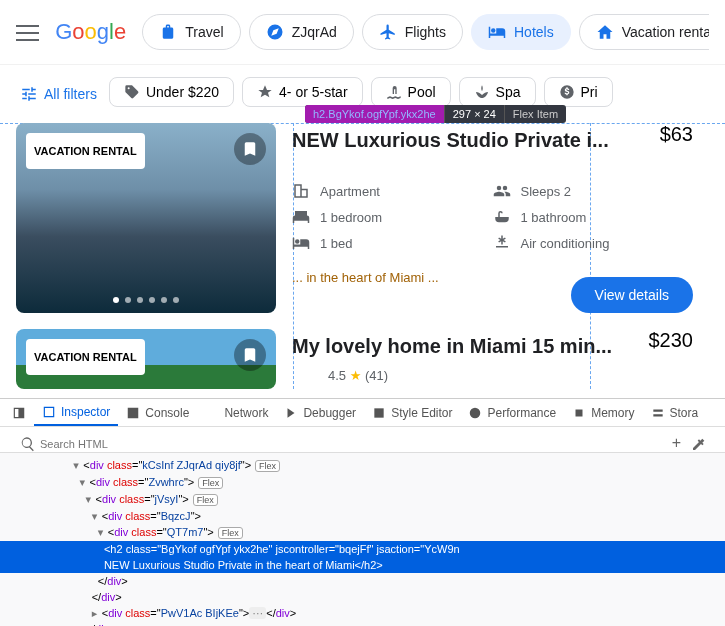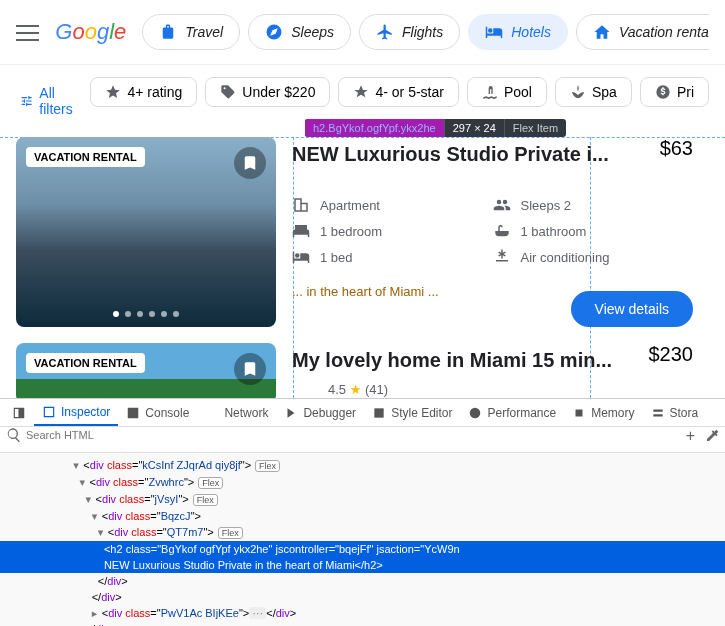--- a/index.html
+++ b/index.html
@@ -1,19 +1,19 @@
 <!DOCTYPE html>
 <html><head>
 <meta charset="utf-8">
 <style>
 * { margin: 0; padding: 0; box-sizing: border-box; font-family: Arial, sans-serif; }
 body { width: 725px; height: 626px; overflow: hidden; background: #fff; }
 
 
-.header { height: 64px; display: flex; align-items: center; padding: 0 16px; gap: 16px; font-style: italic; }
+.header { height: 64px; display: flex; align-items: center; padding: 0 16px; gap: 16px; }
 .menu-icon { width: 24px; height: 24px; cursor: pointer; }
 .menu-icon div { height: 2px; background: #5f6368; margin: 5px 0; }
 .logo { font-size: 22px; font-weight: 500; }
 .logo span:nth-child(1){color:#4285F4}.logo span:nth-child(2){color:#EA4335}.logo span:nth-child(3){color:#FBBC05}.logo span:nth-child(4){color:#4285F4}.logo span:nth-child(5){color:#34A853}.logo span:nth-child(6){color:#EA4335}
 .nav-chips { display: flex; gap: 8px; overflow: hidden; }
 .nav-chip { display: flex; align-items: center; gap: 8px; padding: 8px 16px; border: 1px solid #dadce0; border-radius: 20px; font-size: 14px; color: #202124; white-space: nowrap; cursor: pointer; }
 .nav-chip.active { background: #e8f0fe; border-color: #e8f0fe; color: #1a73e8; }
 .nav-chip .icn { width: 18px; height: 18px; fill: #1a73e8; }
 .nav-chip.active .icn { fill: #1a73e8; }
 
@@ -23,21 +23,21 @@
 .all-filters svg { width: 18px; height: 18px; fill: #1a73e8; }
 .filter-chip { display: flex; align-items: center; gap: 6px; padding: 6px 14px; border: 1px solid #dadce0; border-radius: 8px; font-size: 14px; white-space: nowrap; cursor: pointer; }
 .filter-chip svg { width: 16px; height: 16px; fill: #5f6368; }
 
 
 .results { position: relative; padding: 0 16px; }
 .card { display: flex; border-radius: 8px; overflow: visible; margin-bottom: 16px; position: relative; }
 .card-image { width: 260px; height: 190px; border-radius: 8px; position: relative; flex-shrink: 0; }
 .img1 { background: linear-gradient(180deg,#8ab0c9 0%,#6e8fa8 35%,#3a4d5f 60%,#0d2b3b 100%); }
 .img2 { background: linear-gradient(180deg,#5facdc 60%,#2b7a3a 60%); }
-.badge { position: absolute; top: 10px; left: 10px; background: #fff; padding: 4px 8px; font-size: 11px; font-weight: 700; border-radius: 4px; }
+.badge { position: absolute; top: 10px; left: 10px; background: #fff; padding: 12px 8px; font-size: 11px; font-weight: 700; border-radius: 4px; }
 .bookmark { position: absolute; top: 10px; right: 10px; width: 32px; height: 32px; background: rgba(0,0,0,0.35); border-radius: 50%; display: flex; align-items: center; justify-content: center; }
 .bookmark svg { width: 18px; height: 18px; fill: #fff; }
 .dots { position: absolute; bottom: 10px; left: 50%; transform: translateX(-50%); display: flex; gap: 6px; }
 .dots span { width: 6px; height: 6px; background: rgba(255,255,255,0.6); border-radius: 50%; }
 .dots span.active { background: #fff; }
 
 .card-body { flex: 1; padding: 0 16px; position: relative; }
 .card-title-row { display: flex; justify-content: space-between; align-items: flex-start; gap: 12px; }
 .card-title { font-size: 20px; color: #202124; white-space: nowrap; overflow: hidden; text-overflow: ellipsis; flex: 1; padding: 6px 0;}
 .price { font-size: 20px; font-weight: 500; }
@@ -61,21 +61,21 @@
 .tooltip .sel{background:#a21caf;color:#93b8ff;}
 .tooltip .dim{border-left:1px solid #555;}
 .tooltip .meta{border-left:1px solid #555;color:#ccc;}
 
 
 .devtools { position: absolute; bottom:0; left:0; right:0; height: 228px; background: #f9f9fa; border-top: 1px solid #ccc; font-size: 12px; }
 .dev-tabs { display: flex; align-items: center; height: 28px; border-bottom: 1px solid #ddd; background: #fff; padding: 0 4px; overflow:hidden;}
 .dev-tab { display: flex; align-items:center; gap:5px; padding: 0 8px; color: #555; height:100%; cursor:pointer; white-space:nowrap;}
 .dev-tab.active { color: #0060df; border-bottom: 2px solid #0060df; }
 .dev-tab svg { width: 14px; height: 14px; fill: currentColor; }
-.dev-toolbar { display: flex; align-items: flex-start; height: 26px; border-bottom: 1px solid #ddd; background:#fff; padding: 0 6px; }
+.dev-toolbar { display: flex; align-items: flex-end; height: 26px; border-bottom: 1px solid #ddd; background:#fff; padding: 0 20px; }
 .dev-toolbar input { flex:1; border:none; outline:none; font-size:11px; padding: 2px 4px; }
 .dev-toolbar .t-icn { width:16px; height:16px; fill:#666; cursor:pointer; }
 .dev-toolbar .t-plus { font-size:16px; color:#666; margin:0 8px; cursor:pointer;}
 .dom { font-family: Menlo, monospace; font-size: 11px; padding: 4px 0; line-height: 16px; }
 .dom-line { white-space: pre; }
 .dom .arr { color:#777; display:inline-block; width:10px;}
 .dom .tag { color:#8000d7; }
 .dom .attr { color:#dd0000; }
 .dom .val { color:#0842a0; }
 .dom .flex-badge { font-family: Arial; font-size:9px; background:#fff; border:1px solid #aaa; border-radius:3px; padding:0 3px; margin-left:4px; color:#555;}
@@ -101,21 +101,21 @@
       <div class="nav-chip">
         <svg class="icn" viewBox="0 0 24 24">
             <path d="M17 6h-2V4c0-1.1-.9-2-2-2h-2c-1.1 0-2 .9-2 2v2H7c-1.1 0-2 .9-2 2v11c0 1.1.9 2 2 2h10c1.1 0 2-.9 2-2V8c0-1.1-.9-2-2-2zm-6-2h2v2h-2V4z"></path>
           </svg>
         <span>Travel</span>
       </div>
       <div class="nav-chip">
         <svg class="icn" viewBox="0 0 24 24">
             <path d="M12 2a10 10 0 100 20 10 10 0 000-20zm2.2 12.2L7 17l2.8-7.2L17 7l-2.8 7.2z"></path>
           </svg>
-        <span>Sleeps</span>
+        <span>ZJqrAd</span>
       </div>
       <div class="nav-chip">
         <svg class="icn" viewBox="0 0 24 24">
             <path d="M21 16v-2l-8-5V3.5a1.5 1.5 0 00-3 0V9l-8 5v2l8-2.5V19l-2 1.5V22l3.5-1 3.5 1v-1.5L13 19v-5.5l8 2.5z"></path>
           </svg>
         <span>Flights</span>
       </div>
       <div class="nav-chip active">
         <svg class="icn" viewBox="0 0 24 24">
             <path d="M7 13a3 3 0 100-6 3 3 0 000 6zm12-6h-8v7H3V5H1v15h2v-3h18v3h2v-9a4 4 0 00-4-4z"></path>
@@ -130,26 +130,20 @@
       </div>
     </div>
   </div>
 
   <div class="filter-bar">
     <div class="all-filters">
       <svg viewBox="0 0 24 24">
           <path d="M3 17v2h6v-2H3zm0-12v2h10V5H3zm10 16v-2h8v-2h-8v-2h-2v6h2zM7 9v2H3v2h4v2h2V9H7zm14 4v-2H11v2h10zm-6-4h2V7h4V5h-4V3h-2v6z"></path>
         </svg>
       <span>All filters</span>
-    </div>
-    <div class="filter-chip">
-      <svg viewBox="0 0 24 24">
-          <path d="M12 17.3l6.2 3.7-1.6-7 5.4-4.7-7.1-.6L12 2 9.1 8.7 2 9.3l5.4 4.7-1.6 7z"></path>
-        </svg>
-      <span>4+ rating</span>
     </div>
     <div class="filter-chip">
       <svg viewBox="0 0 24 24">
           <path d="M21 11l-9-9H4a2 2 0 00-2 2v8l9 9a2 2 0 002.8 0L21 13.8a2 2 0 000-2.8zM7 8a1.5 1.5 0 110-3 1.5 1.5 0 010 3z"></path>
         </svg>
       <span>Under $220</span>
     </div>
     <div class="filter-chip">
       <svg viewBox="0 0 24 24">
           <path d="M12 2l3 7h7l-5.5 4 2 7-6.5-4-6.5 4 2-7L2 9h7z"></path>

